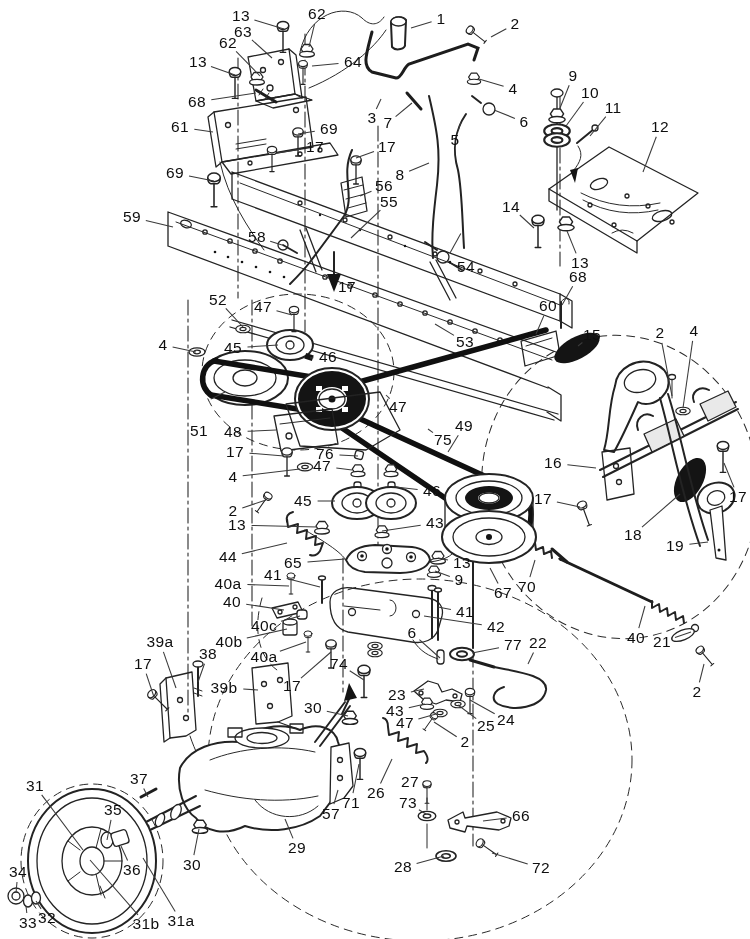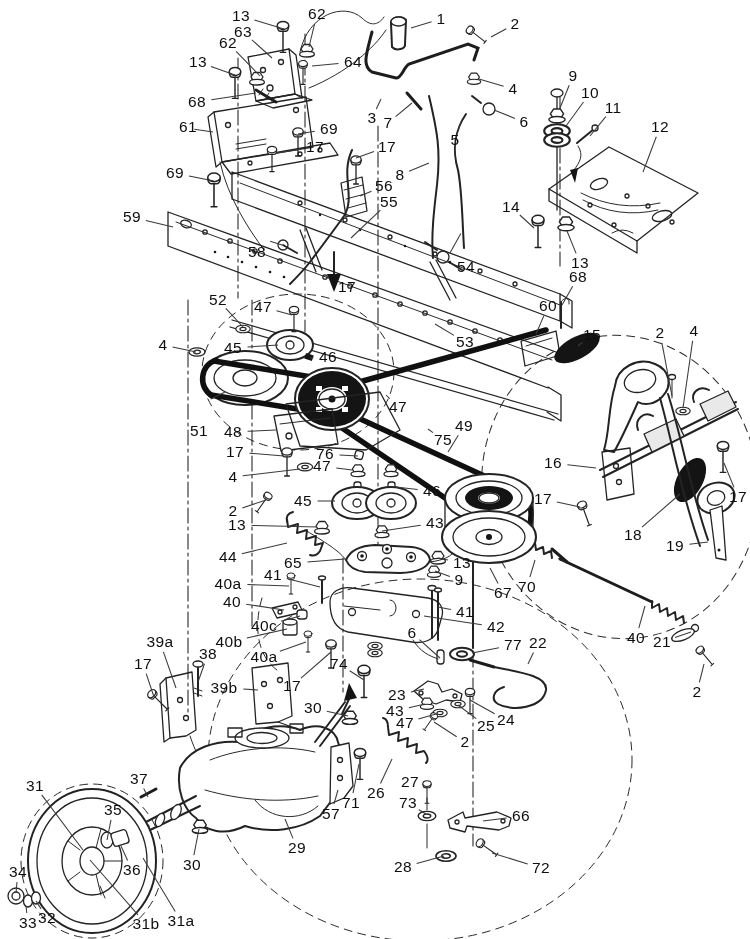--- a/index.html
+++ b/index.html
@@ -563,26 +563,26 @@
     </svg>
 
 <div id="labels-layer">
       <div class="lbl" style="left: 241px; top: 16px;">13</div>
       <div class="lbl" style="left: 317px; top: 14px;">62</div>
       <div class="lbl" style="left: 243px; top: 32px;">63</div>
       <div class="lbl" style="left: 228px; top: 43px;">62</div>
       <div class="lbl" style="left: 198px; top: 62px;">13</div>
       <div class="lbl" style="left: 353px; top: 62px;">64</div>
       <div class="lbl" style="left: 197px; top: 102px;">68</div>
-      <div class="lbl" style="left: 188px; top: 127px; text-align: right;">61</div>
+      <div class="lbl" style="left: 180px; top: 127px; text-align: right;">61</div>
       <div class="lbl" style="left: 329px; top: 129px;">69</div>
       <div class="lbl" style="left: 315px; top: 147px;">17</div>
       <div class="lbl" style="left: 175px; top: 173px;">69</div>
       <div class="lbl" style="left: 132px; top: 217px;">59</div>
-      <div class="lbl" style="left: 257px; top: 237px; margin-top: 15px;">58</div>
+      <div class="lbl" style="left: 257px; top: 237px;">58</div>
       <div class="lbl" style="left: 441px; top: 19px;">1</div>
       <div class="lbl" style="left: 515px; top: 24px;">2</div>
       <div class="lbl" style="left: 372px; top: 118px;">3</div>
       <div class="lbl" style="left: 388px; top: 123px;">7</div>
       <div class="lbl" style="left: 513px; top: 89px;">4</div>
       <div class="lbl" style="left: 524px; top: 122px;">6</div>
       <div class="lbl" style="left: 455px; top: 140px;">5</div>
       <div class="lbl" style="left: 387px; top: 147px;">17</div>
       <div class="lbl" style="left: 400px; top: 175px;">8</div>
       <div class="lbl" style="left: 384px; top: 186px;">56</div>

